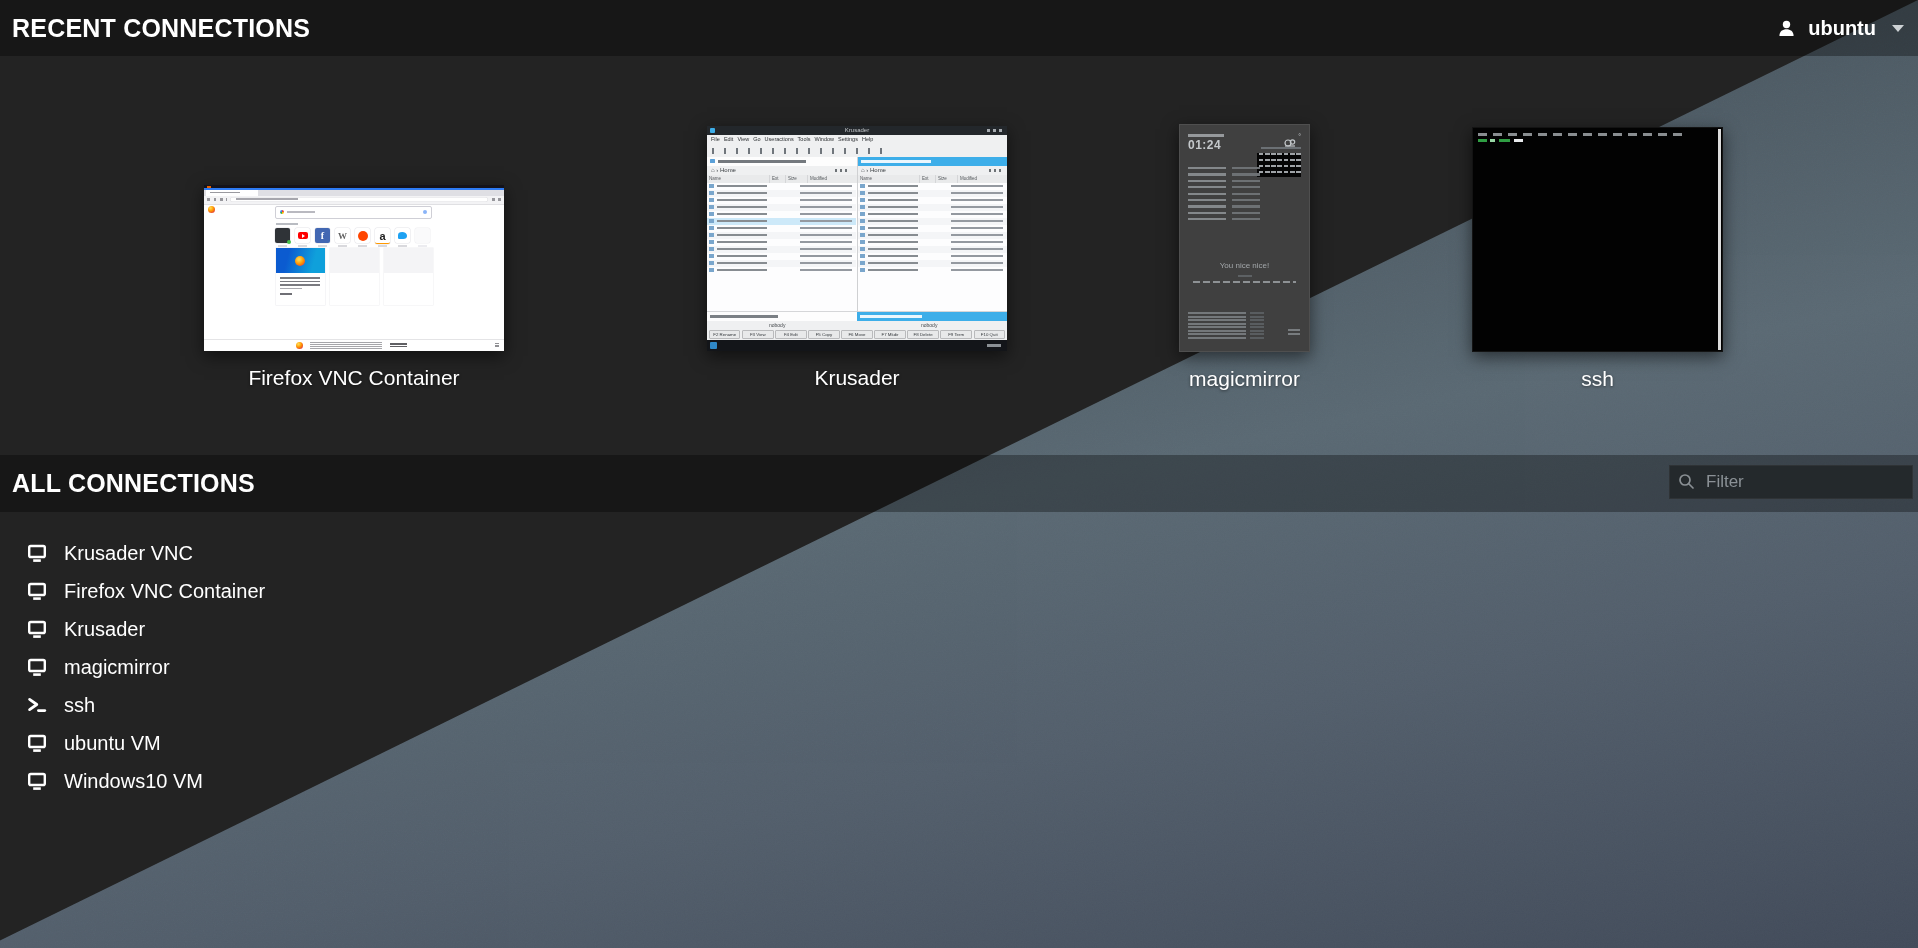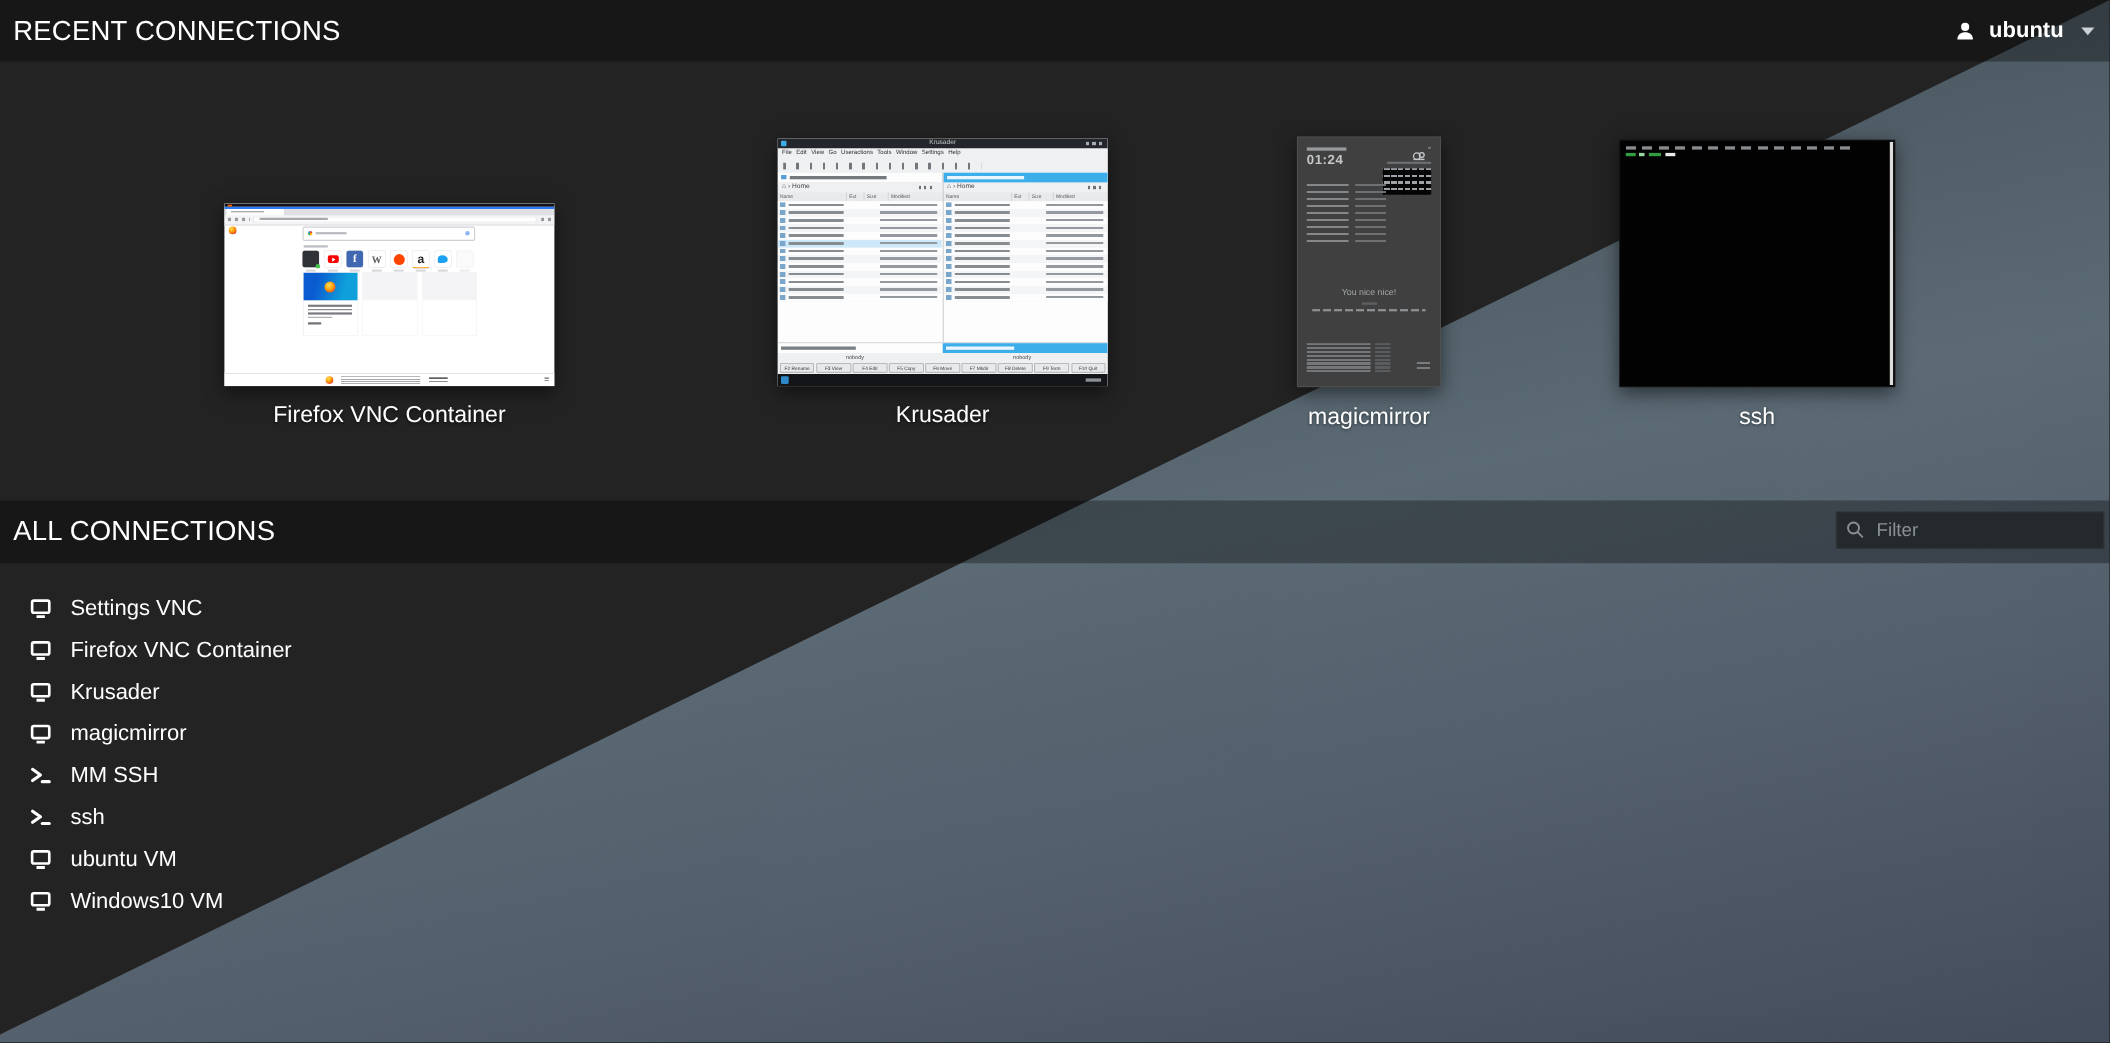--- a/index.html
+++ b/index.html
@@ -7,21 +7,21 @@
        font-family:"Liberation Sans",sans-serif;-webkit-font-smoothing:antialiased;}
   i{display:block;font-style:normal;}
   
   .bg-light{position:absolute;inset:0;z-index:0;
     clip-path:polygon(100% 0,100% 100%,0 100%,0 99.2%);
     background:linear-gradient(168deg,#3a444c 0%,#49565f 26%,#5a6973 52%,#525e6b 72%,#414a59 100%);}
   .bg-light svg{position:absolute;inset:0;width:100%;height:100%;opacity:.55;}
   
   .topbar{position:absolute;left:0;top:0;right:0;height:56px;background:rgba(0,0,0,.32);z-index:5;
           display:flex;align-items:center;}
-  .section-title{color:#fff;font-size:25px;font-weight:normal;letter-spacing:.2px;margin-left:12px;white-space:nowrap;}
+  .section-title{color:#fff;font-size:25px;font-weight:bold;letter-spacing:.2px;margin-left:12px;white-space:nowrap;}
   .user-menu{position:absolute;right:14px;top:0;height:56px;display:flex;align-items:center;gap:12px;cursor:pointer;}
   .user-name{color:#fff;font-size:20px;font-weight:bold;}
   .caret{width:0;height:0;border-left:6px solid transparent;border-right:6px solid transparent;
          border-top:7px solid #cdd1d4;margin-left:4px;}
   .allbar{position:absolute;left:0;top:455px;right:0;height:57px;background:rgba(0,0,0,.32);z-index:5;
           display:flex;align-items:center;}
   .filter-wrap{position:absolute;right:5px;top:10px;width:244px;height:34px;}
   .filter-wrap input{width:100%;height:100%;box-sizing:border-box;background:#24292c;
       border:1px solid rgba(255,255,255,.05);color:#cfd2d4;padding:0 8px 0 36px;font-size:17px;
       font-family:"Liberation Sans",sans-serif;outline:none;}
@@ -412,21 +412,21 @@
   <div class="conn-list">
 
       <a class="conn-row">
         <span class="conn-icon monitor">
           <svg class="svg-monitor" width="20" height="20" viewBox="0 0 20 20">
             <rect x="2.2" y="3" width="15.6" height="11" rx="1.6" fill="none" stroke="#fff" stroke-width="2.4"></rect>
             <path d="M6.2 17.6h7.6" stroke="#fff" stroke-width="2.6"></path>
           </svg>
 
         </span>
-        <span class="conn-label">Settings VNC</span>
+        <span class="conn-label">Krusader VNC</span>
       </a>
 
       <a class="conn-row">
         <span class="conn-icon monitor">
           <svg class="svg-monitor" width="20" height="20" viewBox="0 0 20 20">
             <rect x="2.2" y="3" width="15.6" height="11" rx="1.6" fill="none" stroke="#fff" stroke-width="2.4"></rect>
             <path d="M6.2 17.6h7.6" stroke="#fff" stroke-width="2.6"></path>
           </svg>
 
         </span>
@@ -447,40 +447,30 @@
       <a class="conn-row">
         <span class="conn-icon monitor">
           <svg class="svg-monitor" width="20" height="20" viewBox="0 0 20 20">
             <rect x="2.2" y="3" width="15.6" height="11" rx="1.6" fill="none" stroke="#fff" stroke-width="2.4"></rect>
             <path d="M6.2 17.6h7.6" stroke="#fff" stroke-width="2.6"></path>
           </svg>
 
         </span>
         <span class="conn-label">magicmirror</span>
       </a>
+
 
       <a class="conn-row">
         <span class="conn-icon terminal">
 
           <svg class="svg-terminal" width="20" height="20" viewBox="0 0 20 20">
             <path d="M2.6 4.4l7.2 5.1-7.2 5.1" fill="none" stroke="#fff" stroke-width="2.8" stroke-linecap="round" stroke-linejoin="round"></path>
             <path d="M11.4 15.6h6.4" stroke="#fff" stroke-width="2.8" stroke-linecap="round"></path>
           </svg>
         </span>
-        <span class="conn-label">MM SSH</span>
-      </a>
-
-      <a class="conn-row">
-        <span class="conn-icon terminal">
-
-          <svg class="svg-terminal" width="20" height="20" viewBox="0 0 20 20">
-            <path d="M2.6 4.4l7.2 5.1-7.2 5.1" fill="none" stroke="#fff" stroke-width="2.8" stroke-linecap="round" stroke-linejoin="round"></path>
-            <path d="M11.4 15.6h6.4" stroke="#fff" stroke-width="2.8" stroke-linecap="round"></path>
-          </svg>
-        </span>
         <span class="conn-label">ssh</span>
       </a>
 
       <a class="conn-row">
         <span class="conn-icon monitor">
           <svg class="svg-monitor" width="20" height="20" viewBox="0 0 20 20">
             <rect x="2.2" y="3" width="15.6" height="11" rx="1.6" fill="none" stroke="#fff" stroke-width="2.4"></rect>
             <path d="M6.2 17.6h7.6" stroke="#fff" stroke-width="2.6"></path>
           </svg>
 

